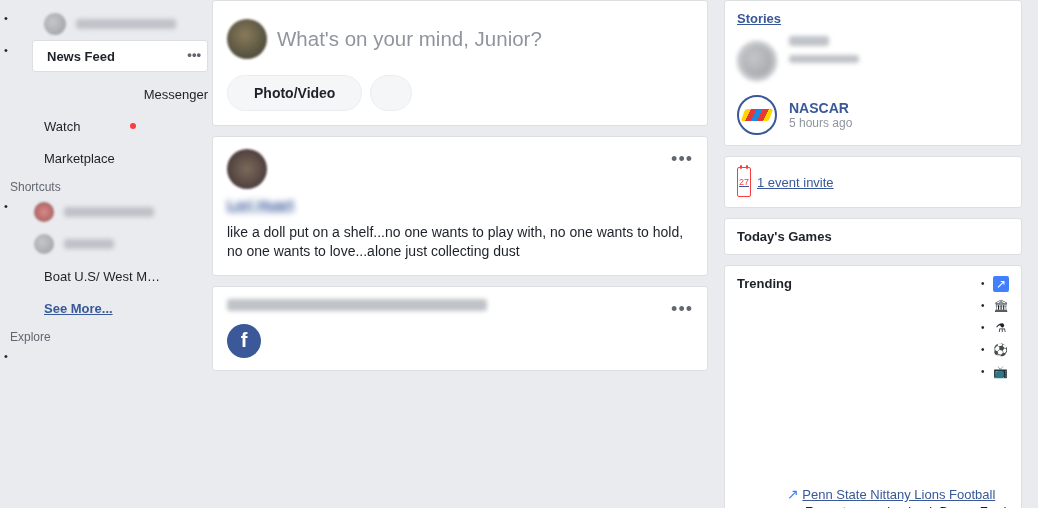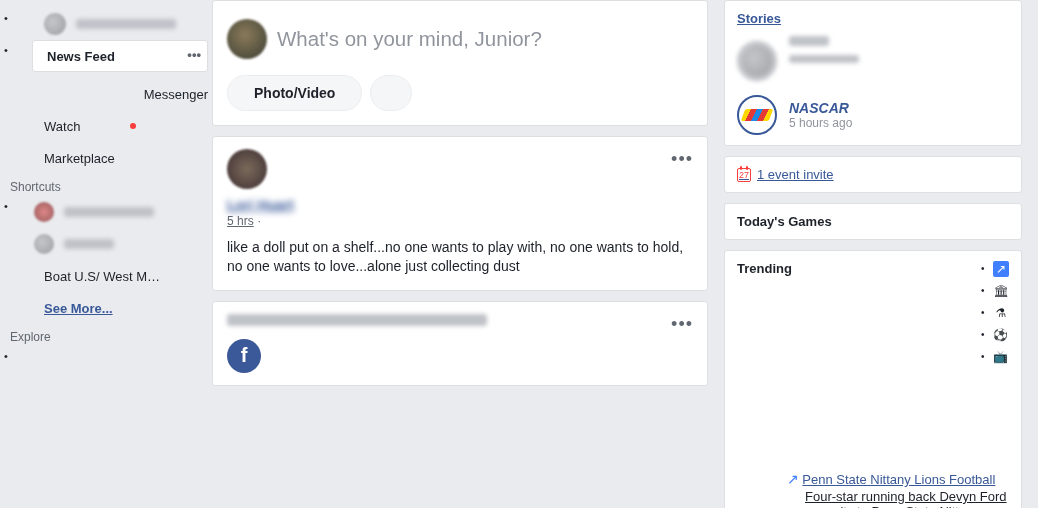--- a/index.html
+++ b/index.html
@@ -35,33 +35,33 @@
     .post-head .av { width: 40px; height: 40px; }
     .post-name { color: #385898; text-decoration: underline; font-size: 14px; font-weight: 600; filter: blur(3px); display: inline-block; }
     .post-time { color: #616770; font-size: 12px; text-decoration: underline; }
     .post-dots { position: absolute; right: 14px; top: 12px; color: #616770; font-size: 18px; cursor: pointer; letter-spacing: 1px; }
     .post-body { padding: 6px 14px 14px; font-size: 14px; line-height: 1.35; }
     .right-col .card { padding: 10px 12px; }
     .stories-title { color: #385898; text-decoration: underline; font-weight: 600; font-size: 13px; }
     .story-row { display: flex; align-items: center; margin-top: 10px; }
     .story-av { width: 40px; height: 40px; border-radius: 50%; border: 2px solid #385898; display: flex; align-items: center; justify-content: center; margin-right: 12px; overflow: hidden; }
     .story-av.blur { border: 3px solid #bfc2c7; filter: blur(2px); }
-    .story-name { font-size: 14px; font-weight: 600; color: #385898; font-style: italic; }
+    .story-name { font-size: 14px; font-weight: 600; color: #385898; }
     .story-sub { font-size: 12px; color: #90949c; }
     .event-link { color: #385898; text-decoration: underline; font-size: 13px; display: flex; align-items: center; gap: 6px; }
     .section-head { font-weight: 600; font-size: 13px; color: #1d2129; }
     .trend-icons { float: right; }
     .trend-icons li { padding-left: 12px; position: relative; margin-bottom: 6px; }
     .trend-icons li::before { content: "•"; position: absolute; left: 0; top: 2px; font-size: 10px; }
     .trend-icon-box { width: 16px; height: 16px; display: flex; align-items: center; justify-content: center; font-size: 12px; }
     .trend-icon-box.active { background: #4080ff; color: #fff; border-radius: 2px; }
     .trend-link { color: #385898; text-decoration: underline; font-weight: 400; font-size: 13px; }
     .trend-desc { color: #1d2129; font-size: 13px; text-decoration: underline; }
     .fb-logo { width: 34px; height: 34px; border-radius: 50%; background: #3b5998; display: flex; align-items: center; justify-content: center; color: #fff; font-weight: 700; font-size: 20px; font-family: Arial; }
-    .cal-icon { width: 14px; height: 14px; border: 1px solid #fa3e3e; border-radius: 2px; display: inline-flex; align-items: center; justify-content: center; font-size: 9px; color: #fa3e3e; position: relative; }
+    .cal-icon { width: 14px; height: 30px; border: 1px solid #fa3e3e; border-radius: 2px; display: inline-flex; align-items: center; justify-content: center; font-size: 9px; color: #fa3e3e; position: relative; }
     .cal-icon::before { content: ""; position: absolute; top: -3px; left: 2px; width: 2px; height: 4px; background: #fa3e3e; border-radius: 1px; }
     .cal-icon::after { content: ""; position: absolute; top: -3px; right: 2px; width: 2px; height: 4px; background: #fa3e3e; border-radius: 1px; }
     .nascar-stripes { width: 28px; height: 12px; background: linear-gradient(100deg, #ffd600 0 20%, #e53935 20% 40%, #1e88e5 40% 60%, #e53935 60% 80%, #ffd600 80% 100%); border-radius: 2px; transform: skewX(-20deg); }
   </style>
 </head>
 <body>
 
 <div class="layout">
 
   <div class="left-col">
@@ -126,21 +126,20 @@
       </div>
     </div>
 
     <div class="card">
       <div class="post-head">
         <span class="post-dots">•••</span>
         <div class="av avatar" style="background:radial-gradient(circle,#7a6a5a 0%,#4a3a3a 80%);"></div>
         <div style="margin-top:8px;">
           <span class="post-name">Lori Huart</span>
         </div>
-        <div><span class="post-time">5 hrs</span> <span style="color:#616770;font-size:12px;">·</span></div>
       </div>
       <div class="post-body">like a doll put on a shelf...no one wants to play with, no one wants to hold, no one wants to love...alone just collecting dust</div>
     </div>
 
     <div class="card" style="padding:12px 14px;">
       <span class="post-dots" style="position:relative;float:right;top:0;right:0;">•••</span>
       <div style="margin-bottom:10px;">
         <span class="blur-text" style="width:260px;height:12px;">Someone shared a link</span>
       </div>
       <div class="fb-logo">f</div>

